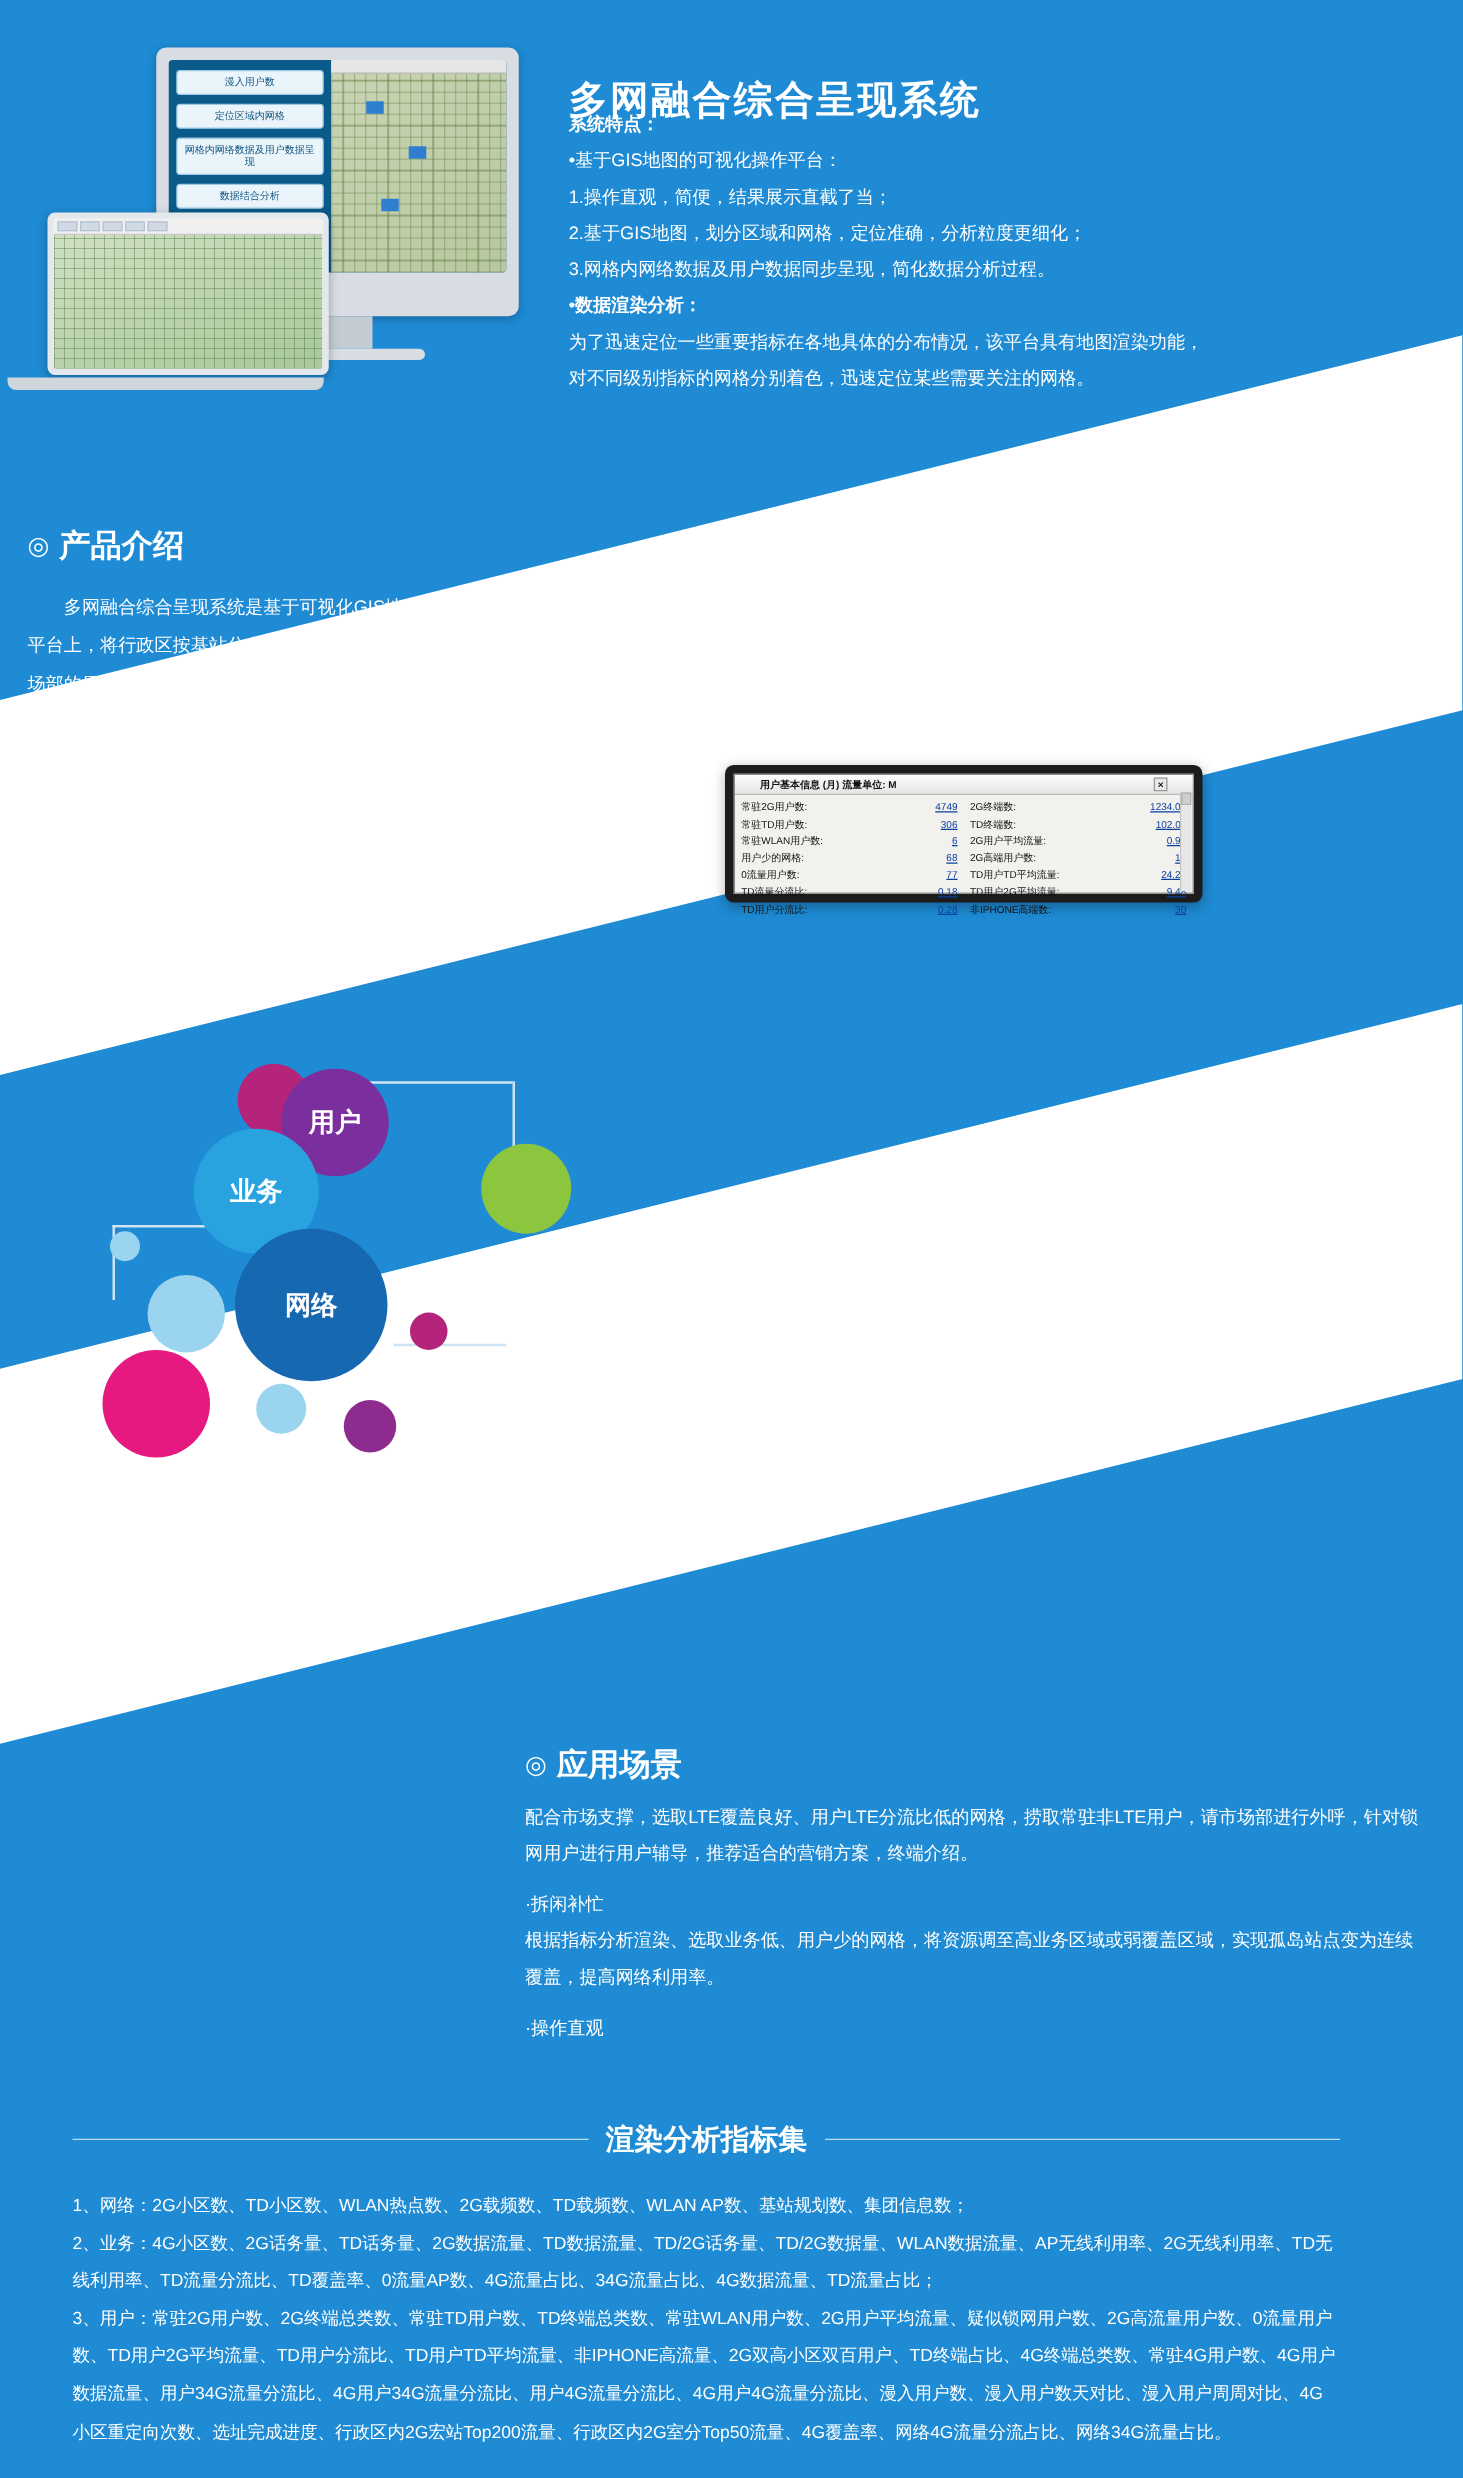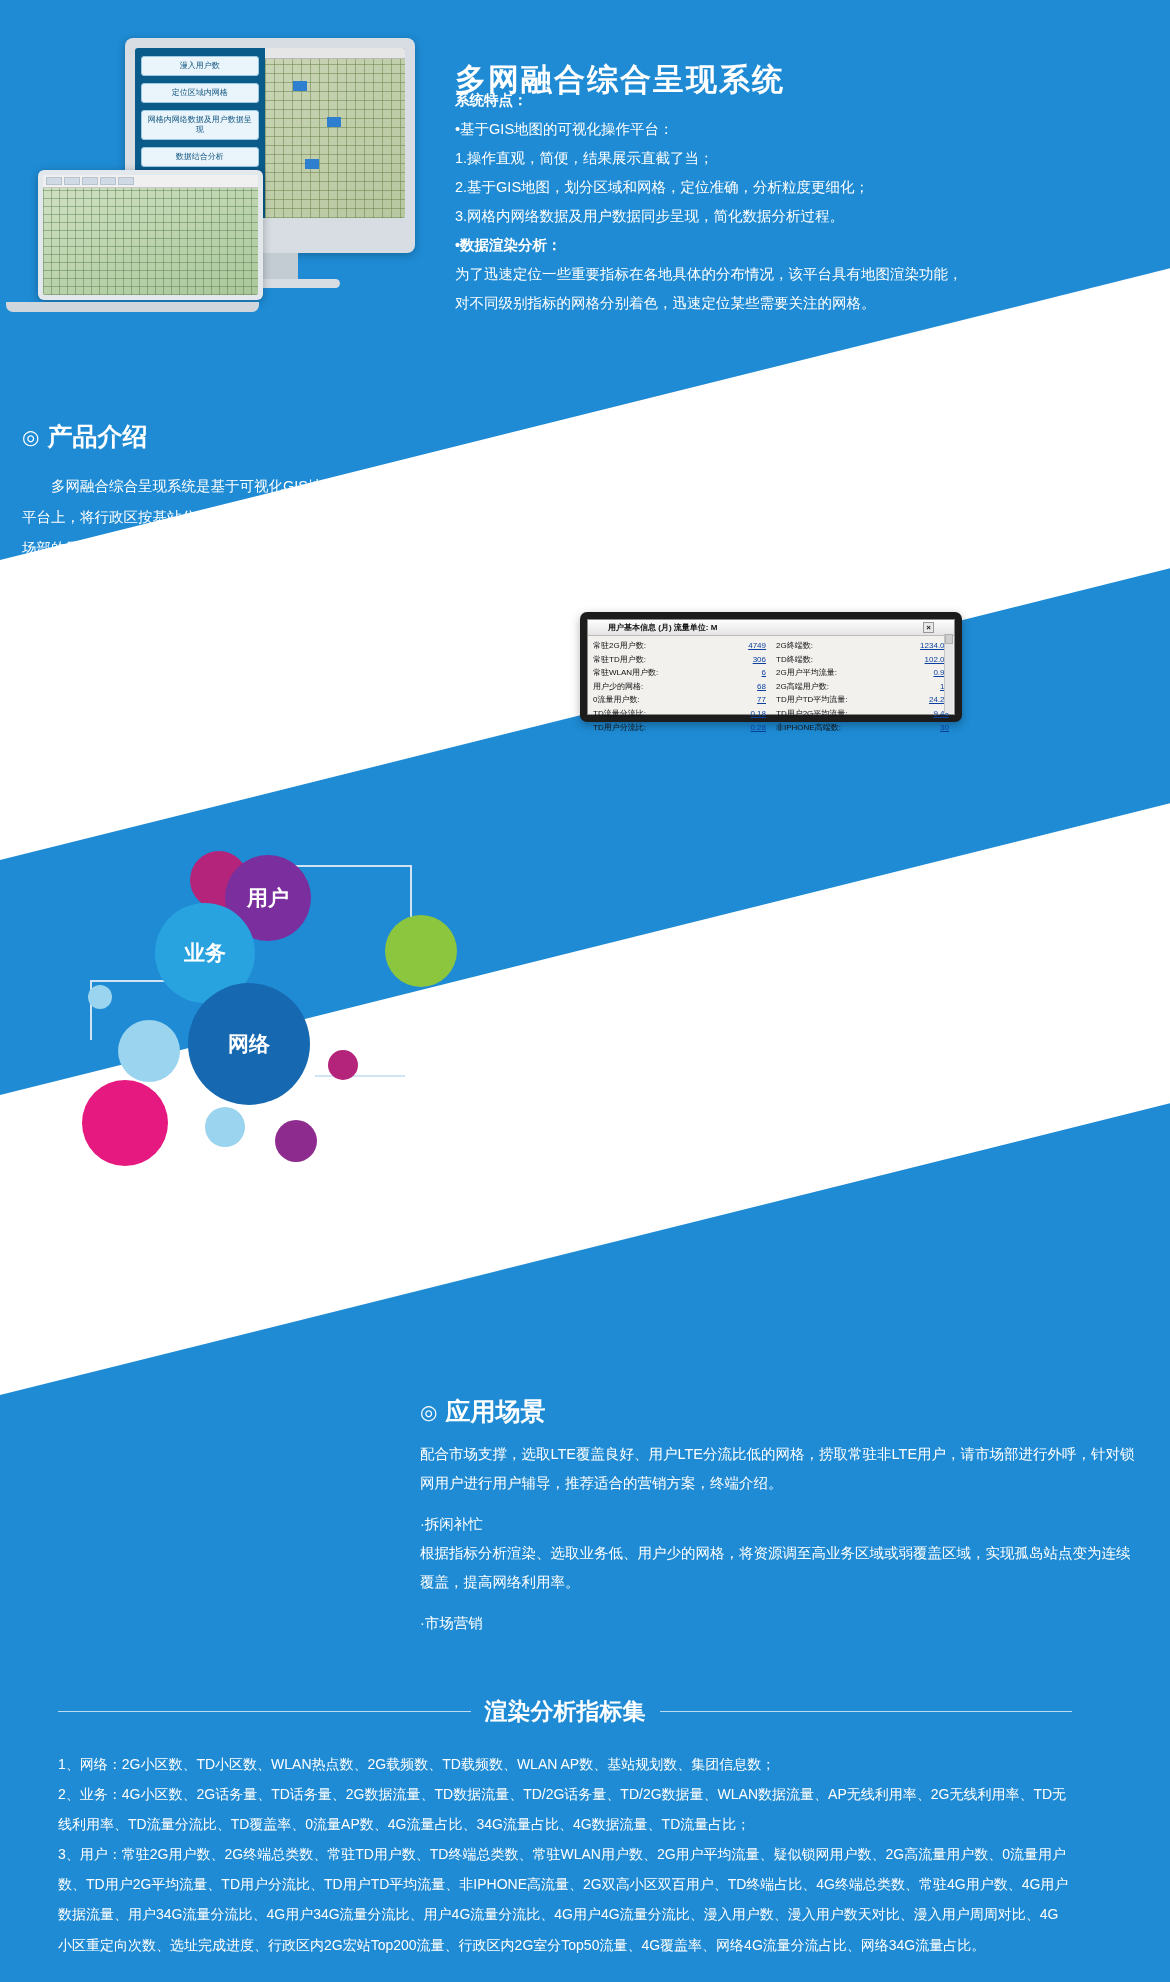--- a/index.html
+++ b/index.html
@@ -290,21 +290,21 @@
       <span>应用场景</span>
     </div>
     <div class="item">
       <div class="d">配合市场支撑，选取LTE覆盖良好、用户LTE分流比低的网格，捞取常驻非LTE用户，请市场部进行外呼，针对锁网用户进行用户辅导，推荐适合的营销方案，终端介绍。</div>
     </div>
     <div class="item">
       <div class="t">·拆闲补忙</div>
       <div class="d">根据指标分析渲染、选取业务低、用户少的网格，将资源调至高业务区域或弱覆盖区域，实现孤岛站点变为连续覆盖，提高网络利用率。</div>
     </div>
     <div class="item">
-      <div class="t">·市场营销</div>
+      <div class="t">·操作直观</div>
     </div>
   </section>
 
   <section id="indicators">
     <div class="ind-title-row">
       <span class="rule"></span>
       <span class="ind-title">渲染分析指标集</span>
       <span class="rule"></span>
     </div>
     <div class="ind-body">

